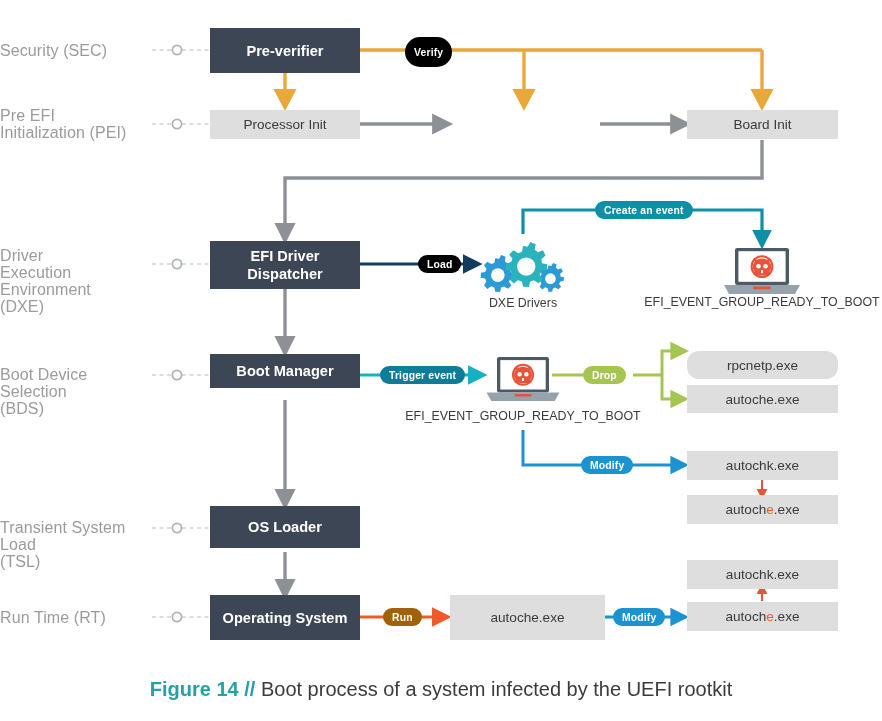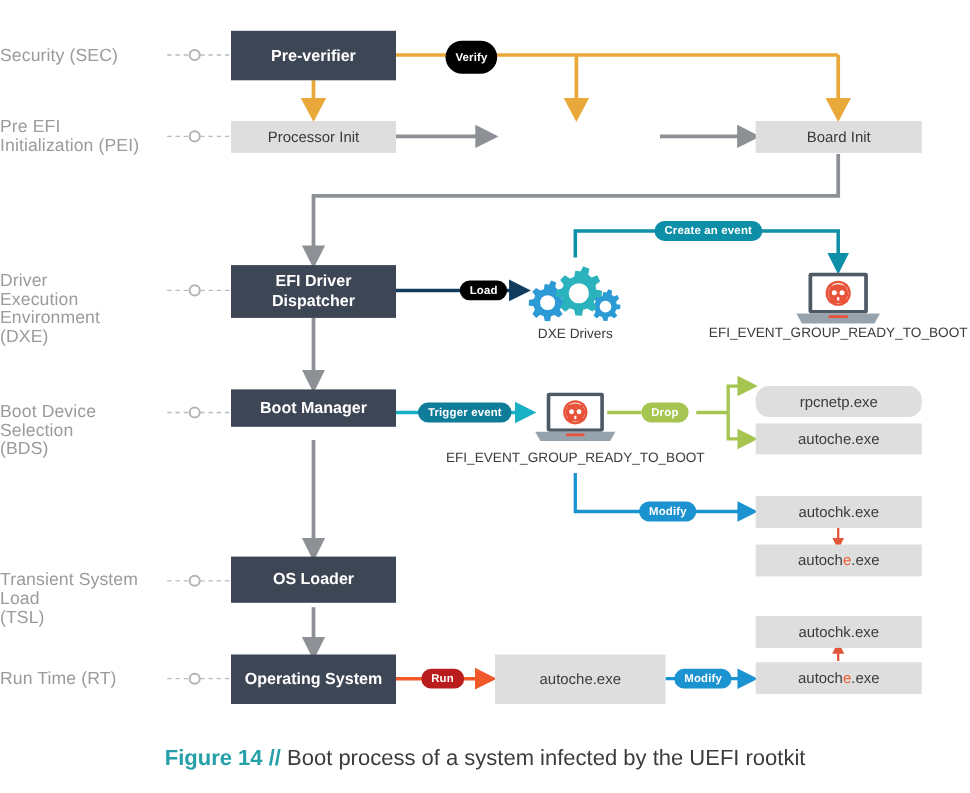--- a/index.html
+++ b/index.html
@@ -325,21 +325,21 @@
   <div class="pill" style="left:418px; top:255px; height:18px; background:#000000;">Load</div>
 
   <div class="pill" style="left:595px; top:201px; height:18px; background:#0e8fa8;">Create an event</div>
 
   <div class="pill" style="left:380px; top:366px; height:18px; background:#0f7c99;">Trigger event</div>
 
   <div class="pill" style="left:583px; top:366px; height:18px; background:#a6c450;">Drop</div>
 
   <div class="pill" style="left:581px; top:456px; height:18px; background:#1b93d1;">Modify</div>
 
-  <div class="pill" style="left:383px; top:608px; height:18px; background:#b91c1c;">Run</div>
+  <div class="pill" style="left:383px; top:608px; height:18px; background:#a16207;">Run</div>
 
   <div class="pill" style="left:613px; top:608px; height:18px; background:#1b93d1;">Modify</div>
 
   <div class="icon-caption" style="left:448px; top:296px; width:150px;">DXE Drivers</div>
 
   <div class="icon-caption" style="left:642px; top:295px; width:240px;">EFI_EVENT_GROUP_READY_TO_BOOT</div>
 
   <div class="icon-caption" style="left:403px; top:409px; width:240px;">EFI_EVENT_GROUP_READY_TO_BOOT</div>
 
   <div id="caption">

